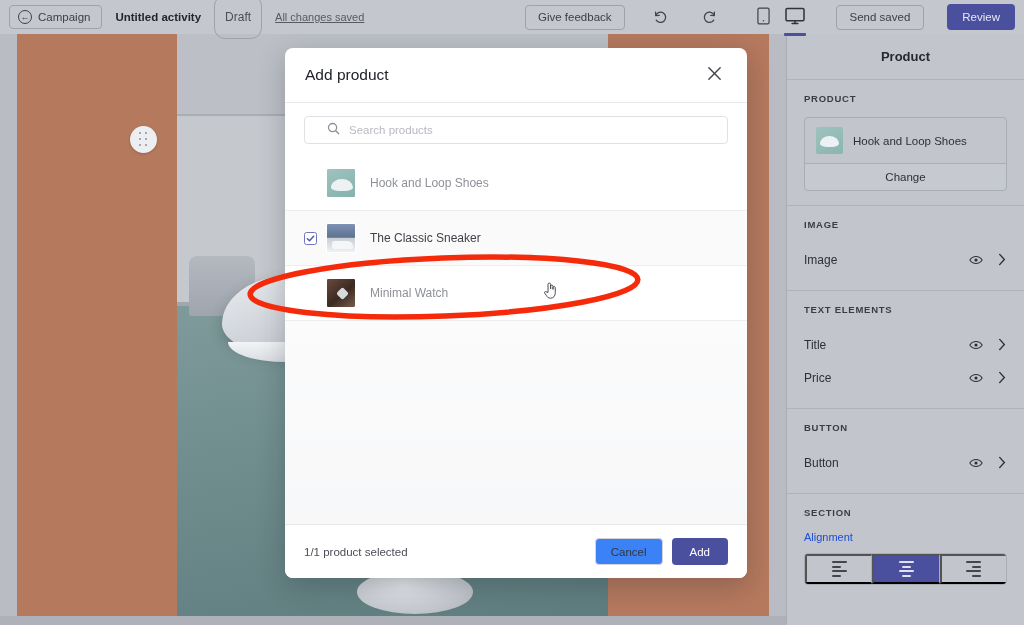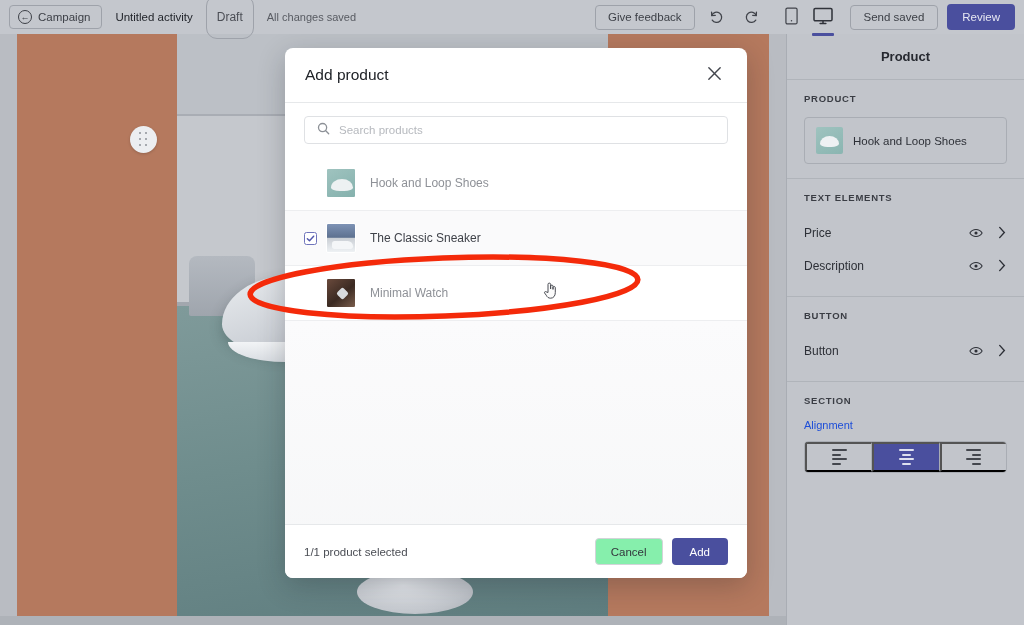--- a/index.html
+++ b/index.html
@@ -28,28 +28,28 @@
     background: transparent;
     font-size: 11.5px; color: #3d4047;
   }
   .back-circle {
     width: 14px; height: 14px; border-radius: 50%;
     border: 1.4px solid #3d4047;
     display: flex; align-items: center; justify-content: center;
     font-size: 9px; line-height: 1; color: #3d4047;
     flex-shrink: 0;
   }
-  .activity-title { font-size: 11.5px; font-weight: normal; color: #23262c; }
+  .activity-title { font-size: 11.5px; font-weight: bold; color: #23262c; }
   .draft-pill {
     border: 1px solid #9ea2aa; border-radius: 11px;
     padding: 14px 10px; font-size: 12px; color: #4b4e55;
   }
-  .saved-text { font-size: 11px; color: #585b62; }
-
-  .tb-right { display: flex; align-items: center; gap: 9px; }
+  .saved-text { font-size: 11px; color: #585b62; text-decoration: underline; }
+
+  .tb-right { display: flex; align-items: center; gap: 23px; }
   .feedback-btn {
     height: 25px; padding: 0 12px;
     border: 1px solid #9ea2aa; border-radius: 4px;
     background: transparent; font-size: 11.5px; color: #3d4047;
     display:flex; align-items:center;
   }
   .icon-btn {
     width: 26px; height: 26px;
     display: flex; align-items: center; justify-content: center;
     background: transparent; border: none;
@@ -224,21 +224,21 @@
   }
   .modal-head {
     height: 55px; display: flex; align-items: center;
     padding: 9px 20px; border-bottom: 1px solid #e6e8ea;
   }
   .modal-title { flex: 1; font-size: 15.5px; color: #202328; }
   .modal-close { background: none; border: none; display: flex; padding: 4px; }
   .modal-search-wrap { padding: 13px 19px 12px 19px; }
   .search-box {
     display: flex; align-items: center; gap: 9px;
-    height: 28px; padding: 0 12px;
+    height: 28px; padding: 0 22px;
     border: 1px solid #dfe1e4; border-radius: 4px; background: #fff;
   }
   .search-box input {
     flex: 1; border: none; outline: none;
     font-size: 11.5px; color: #2c2f35;
     font-family: "Liberation Sans", sans-serif;
     background: transparent;
   }
   .search-box input::placeholder { color: #b6b9be; }
   .modal-list { flex: 1; background: #fff; overflow: hidden; }
@@ -280,21 +280,21 @@
   .prod-name { font-size: 12px; color: #3f4249; }
   .prod-name.dim { color: #8e9197; }
   .list-fill { height: 100%; background: linear-gradient(#fbfbfc, #f4f5f6); }
   .modal-foot {
     height: 54px; display: flex; align-items: center;
     padding: 0 19px; border-top: 1px solid #e6e8ea; background: #fff;
   }
   .foot-status { flex: 1; font-size: 11.5px; color: #4b4e55; }
   .cancel-btn {
     height: 27px; padding: 0 15px; margin-right: 9px;
-    border: 1px solid #d2d4d8; border-radius: 4px; background: #86efac;
+    border: 1px solid #d2d4d8; border-radius: 4px; background: #3b82f6;
     font-size: 11.5px; color: #33363c;
     font-family: "Liberation Sans", sans-serif;
   }
   .add-btn {
     height: 27px; padding: 0 18px;
     border: none; border-radius: 4px; background: #4a4f9e;
     font-size: 11.5px; color: #fff;
     font-family: "Liberation Sans", sans-serif;
   }
   .cursor-hand { position: absolute; left: 543px; top: 281px; z-index: 25; }
@@ -391,42 +391,62 @@
   <div class="sidebar">
     <div class="sb-header">Product</div>
 
     <div class="sb-section">
       <div class="sb-label">PRODUCT</div>
       <div class="product-card">
         <div class="product-card-top">
           <div class="thumb-teal"></div>
           <div class="product-card-name">Hook and Loop Shoes</div>
         </div>
-      </div>
-    </div>
-
+        <div class="product-card-btn">
+          <span>Change</span>
+        </div>
+      </div>
+    </div>
+
+    <div class="sb-section">
+      <div class="sb-label">IMAGE</div>
+      <div class="sb-row">
+        <span class="rlabel">Image</span>
+        <span class="eye">
+          <svg width="14" height="14" viewBox="0 0 16 16" fill="none" stroke="#2d3037" stroke-width="1.2">
+            <path d="M1 8s2.6-4 7-4 7 4 7 4-2.6 4-7 4-7-4-7-4z"></path>
+              <circle cx="8" cy="8" r="1.8" fill="#2d3037" stroke="none"></circle>
+          </svg>
+        </span>
+        <span class="chev">
+          <svg width="10" height="13" viewBox="0 0 10 14" fill="none" stroke="#2d3037" stroke-width="1.5" stroke-linecap="round">
+              <path d="M2.5 1.5 L7.5 7 L2.5 12.5"></path>
+            </svg>
+        </span>
+      </div>
+    </div>
 
     <div class="sb-section">
       <div class="sb-label">TEXT ELEMENTS</div>
       <div class="sb-row">
-        <span class="rlabel">Price</span>
+        <span class="rlabel">Title</span>
         <span class="eye">
           <svg width="14" height="14" viewBox="0 0 16 16" fill="none" stroke="#2d3037" stroke-width="1.2">
               <path d="M1 8s2.6-4 7-4 7 4 7 4-2.6 4-7 4-7-4-7-4z"></path>
               <circle cx="8" cy="8" r="1.8" fill="#2d3037" stroke="none"></circle>
             </svg>
         </span>
         <span class="chev">
           <svg width="10" height="13" viewBox="0 0 10 14" fill="none" stroke="#2d3037" stroke-width="1.5" stroke-linecap="round">
               <path d="M2.5 1.5 L7.5 7 L2.5 12.5"></path>
             </svg>
         </span>
       </div>
       <div class="sb-row">
-        <span class="rlabel">Description</span>
+        <span class="rlabel">Price</span>
         <span class="eye">
           <svg width="14" height="14" viewBox="0 0 16 16" fill="none" stroke="#2d3037" stroke-width="1.2">
               <path d="M1 8s2.6-4 7-4 7 4 7 4-2.6 4-7 4-7-4-7-4z"></path>
               <circle cx="8" cy="8" r="1.8" fill="#2d3037" stroke="none"></circle>
             </svg>
         </span>
         <span class="chev">
           <svg width="10" height="13" viewBox="0 0 10 14" fill="none" stroke="#2d3037" stroke-width="1.5" stroke-linecap="round">
               <path d="M2.5 1.5 L7.5 7 L2.5 12.5"></path>
             </svg>

